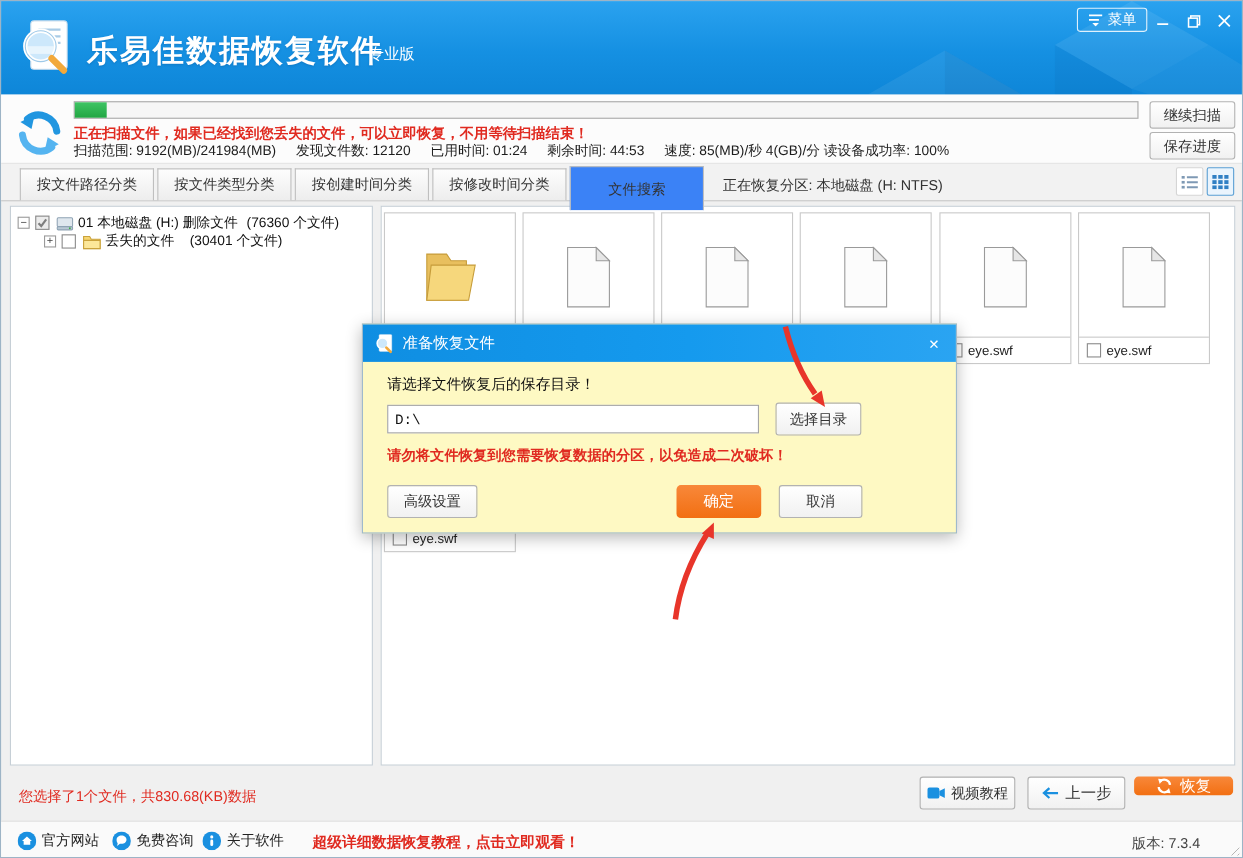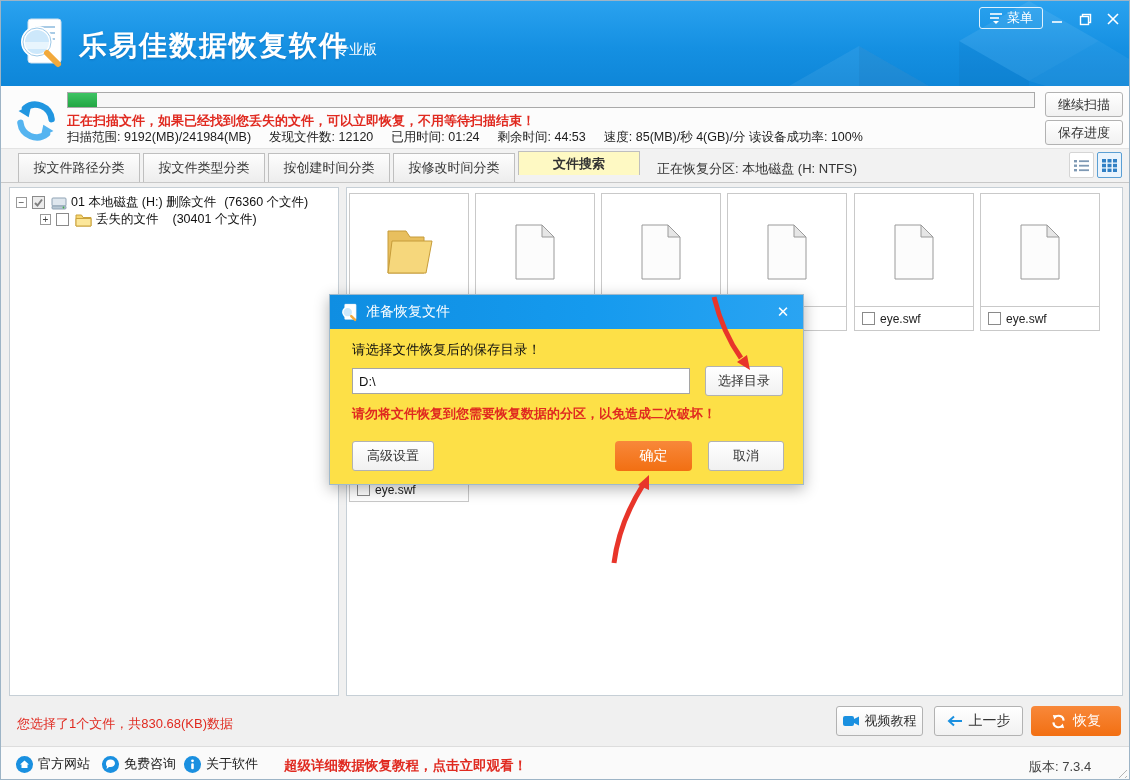--- a/index.html
+++ b/index.html
@@ -26,43 +26,43 @@
   .scan-stats { position:absolute; left:66px; top:43px; font-size:12.5px; color:#1c1c1c; }
   .scan-stats span { margin-right:18px; }
   .btn { display:flex; align-items:center; justify-content:center; background:linear-gradient(180deg,#ffffff,#f1f1f1);
          border:1px solid #b2b2b2; border-radius:3px; font-size:13px; color:#333; cursor:pointer; }
 
   
   .tabbar { position:absolute; left:0; top:148px; width:100%; height:34px; background:#f2f2f2; border-bottom:1px solid #c8c8c8; }
   .tab { position:absolute; top:4px; height:29px; width:122px; background:linear-gradient(180deg,#fdfdfd,#ededed);
          border:1px solid #bfbfbf; border-bottom:none; display:flex; align-items:center; justify-content:center;
          font-size:13px; color:#333; cursor:pointer; }
-  .tab.active { top:2px; height:24px; background:#fef9c3; z-index:2;font-weight:bold; }
+  .tab.active { top:2px; height:40px; background:#3b82f6; z-index:2; }
   .partition { position:absolute; left:656px; top:11px; font-size:13px; color:#333; }
   .viewbtn { position:absolute; top:3px; width:25px; height:26px; display:flex; align-items:center; justify-content:center;
              border:1px solid #d5d5d5; background:#fff; border-radius:2px; cursor:pointer; }
   .viewbtn.active { border:1px solid #5a9fd4; background:#eaf4fd; }
 
   
   .panel { position:absolute; background:#fff; border:1px solid #c6cfd6; }
   .tree-row { position:absolute; display:flex; align-items:center; font-size:12.5px; color:#111; white-space:nowrap; }
   .expander { width:11px; height:11px; border:1px solid #9a9a9a; background:#fff; font-size:10px; line-height:9px;
               text-align:center; color:#444; margin-right:5px; flex:0 0 auto; cursor:pointer; }
   .cb { width:13px; height:13px; border:1px solid #8a8a8a; background:#fff; flex:0 0 auto; display:inline-block; cursor:pointer; }
   .cb.partial { background:#ececec; }
 
   
   .cell { position:absolute; width:120px; height:138px; border:1px solid #c9c9c9; background:#fff; cursor:pointer; }
   .cell .icwrap { position:absolute; left:0; top:0; right:0; height:116px; display:flex; align-items:center; justify-content:center; }
   .cell .label { position:absolute; left:0; bottom:0; width:100%; height:24px; border-top:1px solid #c9c9c9;
                  display:flex; align-items:center; gap:5px; padding-left:7px; font-size:12px; color:#222; }
 
   
-  .dialog { position:absolute; left:328px; top:293px; width:475px; height:191px; background:#fde047;
-            border:1px solid #9fb9cc; box-shadow:0 4px 14px rgba(0,0,0,.30); z-index:10; }
+  .dialog { position:absolute; left:328px; top:293px; width:541px; height:191px; background:#fef9c3;
+            border:1px solid #9fb9cc; box-shadow:0 4px 14px rgba(0,0,0,.30); z-index:10;font-family:Liberation Mono, monospace; }
   .dlg-title { position:absolute; left:0; top:0; width:100%; height:34px;
                background:linear-gradient(90deg,#0f8ee2 0%,#159aee 55%,#2aa4f2 100%);
                display:flex; align-items:center; padding-left:10px; gap:7px; }
   .dlg-title-text { color:#fff; font-size:14px; }
   .dlg-close { position:absolute; right:10px; top:7px; width:20px; height:20px; color:#fff; font-size:15px;
                display:flex; align-items:center; justify-content:center; cursor:pointer; }
   .dlg-prompt { position:absolute; left:22px; top:46px; font-size:13.5px; color:#111; }
   .dlg-input { position:absolute; left:22px; top:73px; width:338px; height:26px; border:1px solid #a5a5a5;
                font-size:13px; color:#111; padding:0 6px; font-family:inherit; }
   .dlg-warning { position:absolute; left:22px; top:110px; font-size:13px; color:#e02a20; font-weight:bold; }
@@ -314,21 +314,21 @@
     </svg>
     <span>视频教程</span>
   </div>
   <div class="btn abs" style="left:933px;top:705px;width:89px;height:30px;gap:7px;font-size:14px">
     <svg width="15" height="12" viewBox="0 0 15 12">
       <line x1="3" y1="6" x2="15" y2="6" stroke="#1a90e0" stroke-width="2"></line>
       <polyline points="7,1.5 2,6 7,10.5" fill="none" stroke="#1a90e0" stroke-width="2"></polyline>
     </svg>
     <span>上一步</span>
   </div>
-  <div class="btn-orange abs" style="left:1030px;top:705px;width:90px;height:30px;gap:7px">
+  <div class="btn-orange abs" style="left:1030px;top:705px;width:90px;height:17px;gap:7px">
     <svg width="15" height="15" viewBox="0 0 16 16">
       <path d="M13.5 7 A5.5 5.5 0 0 0 4 3.6" fill="none" stroke="#fff" stroke-width="2.2"></path>
       <polygon points="2,1 7,1.5 3.5,6" fill="#fff"></polygon>
       <path d="M2.5 9 A5.5 5.5 0 0 0 12 12.4" fill="none" stroke="#fff" stroke-width="2.2"></path>
       <polygon points="14,15 9,14.5 12.5,10" fill="#fff"></polygon>
     </svg>
     <span>恢复</span>
   </div>
 
   <div class="footer">

